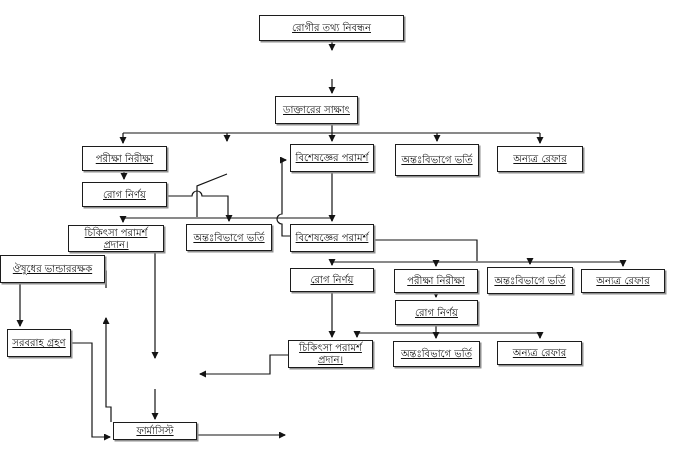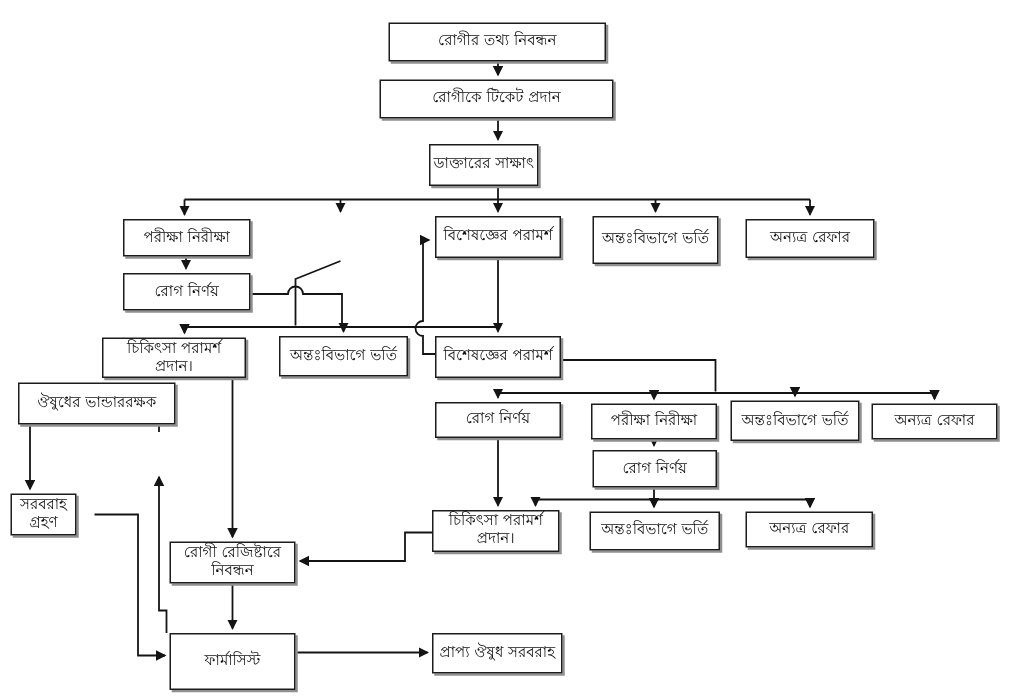--- a/index.html
+++ b/index.html
@@ -10,21 +10,21 @@
   .wires{position:absolute;left:0;top:0;width:676px;height:465px;}
   .node{
     position:absolute;box-sizing:border-box;
     border:1px solid #1c1c1c;background:#fff;
     box-shadow:1.5px 1.5px 0 #909090;
     display:flex;align-items:center;justify-content:center;
     text-align:center;z-index:2;
   }
   .node span{
     display:block;font-size:10px;line-height:1.18;color:#111;
-    padding:1px 2px;word-break:break-word;
+    padding:1px 2px;word-break:break-word;text-decoration:underline;
   }
 </style>
 </head>
 <body>
 
 <div class="stage">
 
   <svg class="wires" viewBox="0 0 676 465" xmlns="http://www.w3.org/2000/svg">
     <defs>
       <marker id="arr" markerUnits="userSpaceOnUse" markerWidth="8" markerHeight="8" refX="6" refY="3.5" orient="auto">
@@ -69,24 +69,21 @@
       <path d="M111 422 V407 H106 V318" marker-end="url(#arr)"></path>
       <path d="M106 288 V271 H96" marker-end="url(#arr)"></path>
       <path d="M20 283 V326" marker-end="url(#arr)"></path>
       <path d="M63 343 H92 V437 H110" marker-end="url(#arr)"></path>
     </g>
   </svg>
 
   <div class="node" style="left:259px;top:15px;width:145px;height:26px">
       <span>রোগীর তথ্য নিবন্ধন</span>
     </div>
-  <div class="node" style="left:253px;top:53px;width:156px;height:26px">
-      <span>রোগীকে টিকেট প্রদান</span>
-    </div>
-  <div class="node" style="left:286px;top:96px;width:73px;height:28px">
+  <div class="node" style="left:275px;top:96px;width:83px;height:28px">
       <span>ডাক্তারের সাক্ষাৎ</span>
     </div>
 
   <div class="node" style="left:82px;top:146px;width:85px;height:25px">
       <span>পরীক্ষা নিরীক্ষা</span>
     </div>
   <div class="node" style="left:290px;top:144px;width:84px;height:28px">
       <span>বিশেষজ্ঞের পরামর্শ</span>
     </div>
   <div class="node" style="left:395px;top:144px;width:84px;height:32px">
@@ -103,24 +100,24 @@
   <div class="node" style="left:68px;top:225px;width:96px;height:27px">
       <span>চিকিৎসা পরামর্শ প্রদান।</span>
     </div>
   <div class="node" style="left:186px;top:224px;width:86px;height:27px">
       <span>অন্তঃবিভাগে ভর্তি</span>
     </div>
   <div class="node" style="left:290px;top:224px;width:84px;height:28px">
       <span>বিশেষজ্ঞের পরামর্শ</span>
     </div>
 
-  <div class="node" style="left:12px;top:255px;width:105px;height:28px">
+  <div class="node" style="left:0;top:255px;width:105px;height:28px">
       <span>ঔষুধের ভান্ডাররক্ষক</span>
     </div>
-  <div class="node" style="left:7px;top:329px;width:44px;height:28px">
+  <div class="node" style="left:7px;top:329px;width:64px;height:28px">
       <span>সরবরাহ গ্রহণ</span>
     </div>
 
   <div class="node" style="left:290px;top:268px;width:84px;height:24px">
       <span>রোগ নির্ণয়</span>
     </div>
   <div class="node" style="left:394px;top:269px;width:84px;height:24px">
       <span>পরীক্ষা নিরীক্ষা</span>
     </div>
   <div class="node" style="left:487px;top:267px;width:86px;height:27px">
@@ -137,23 +134,17 @@
   <div class="node" style="left:288px;top:340px;width:85px;height:28px">
       <span>চিকিৎসা পরামর্শ প্রদান।</span>
     </div>
   <div class="node" style="left:393px;top:341px;width:87px;height:26px">
       <span>অন্তঃবিভাগে ভর্তি</span>
     </div>
   <div class="node" style="left:497px;top:341px;width:85px;height:24px">
       <span>অন্যত্র রেফার</span>
     </div>
 
-  <div class="node" style="left:113px;top:361px;width:84px;height:28px">
-      <span>রোগী রেজিষ্টারে নিবন্ধন</span>
-    </div>
-  <div class="node" style="left:113px;top:422px;width:84px;height:38px">
+  <div class="node" style="left:113px;top:422px;width:84px;height:18px">
       <span>ফার্মাসিস্ট</span>
-    </div>
-  <div class="node" style="left:288px;top:422px;width:87px;height:27px">
-      <span>প্রাপ্য ঔষুধ সরবরাহ</span>
     </div>
 
 </div>
 
 </body></html>

